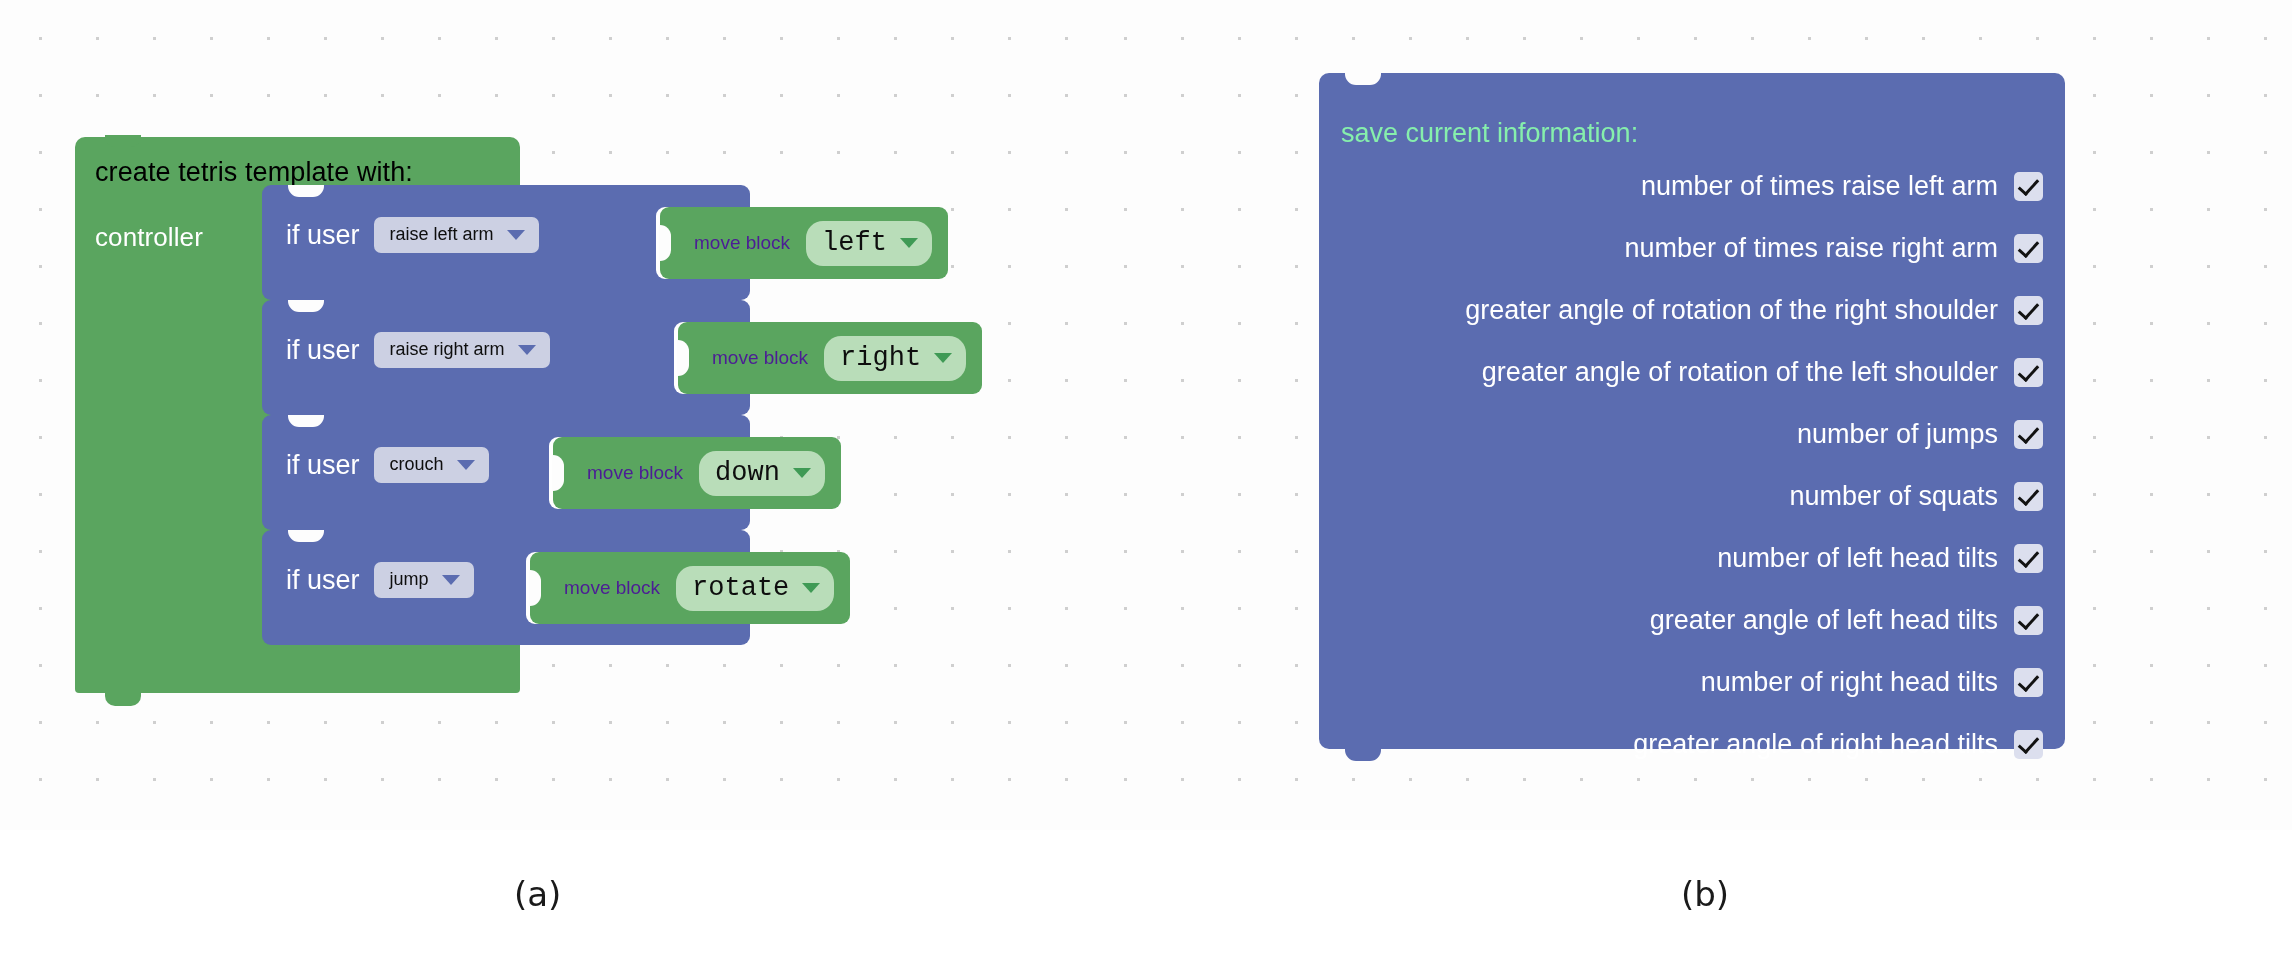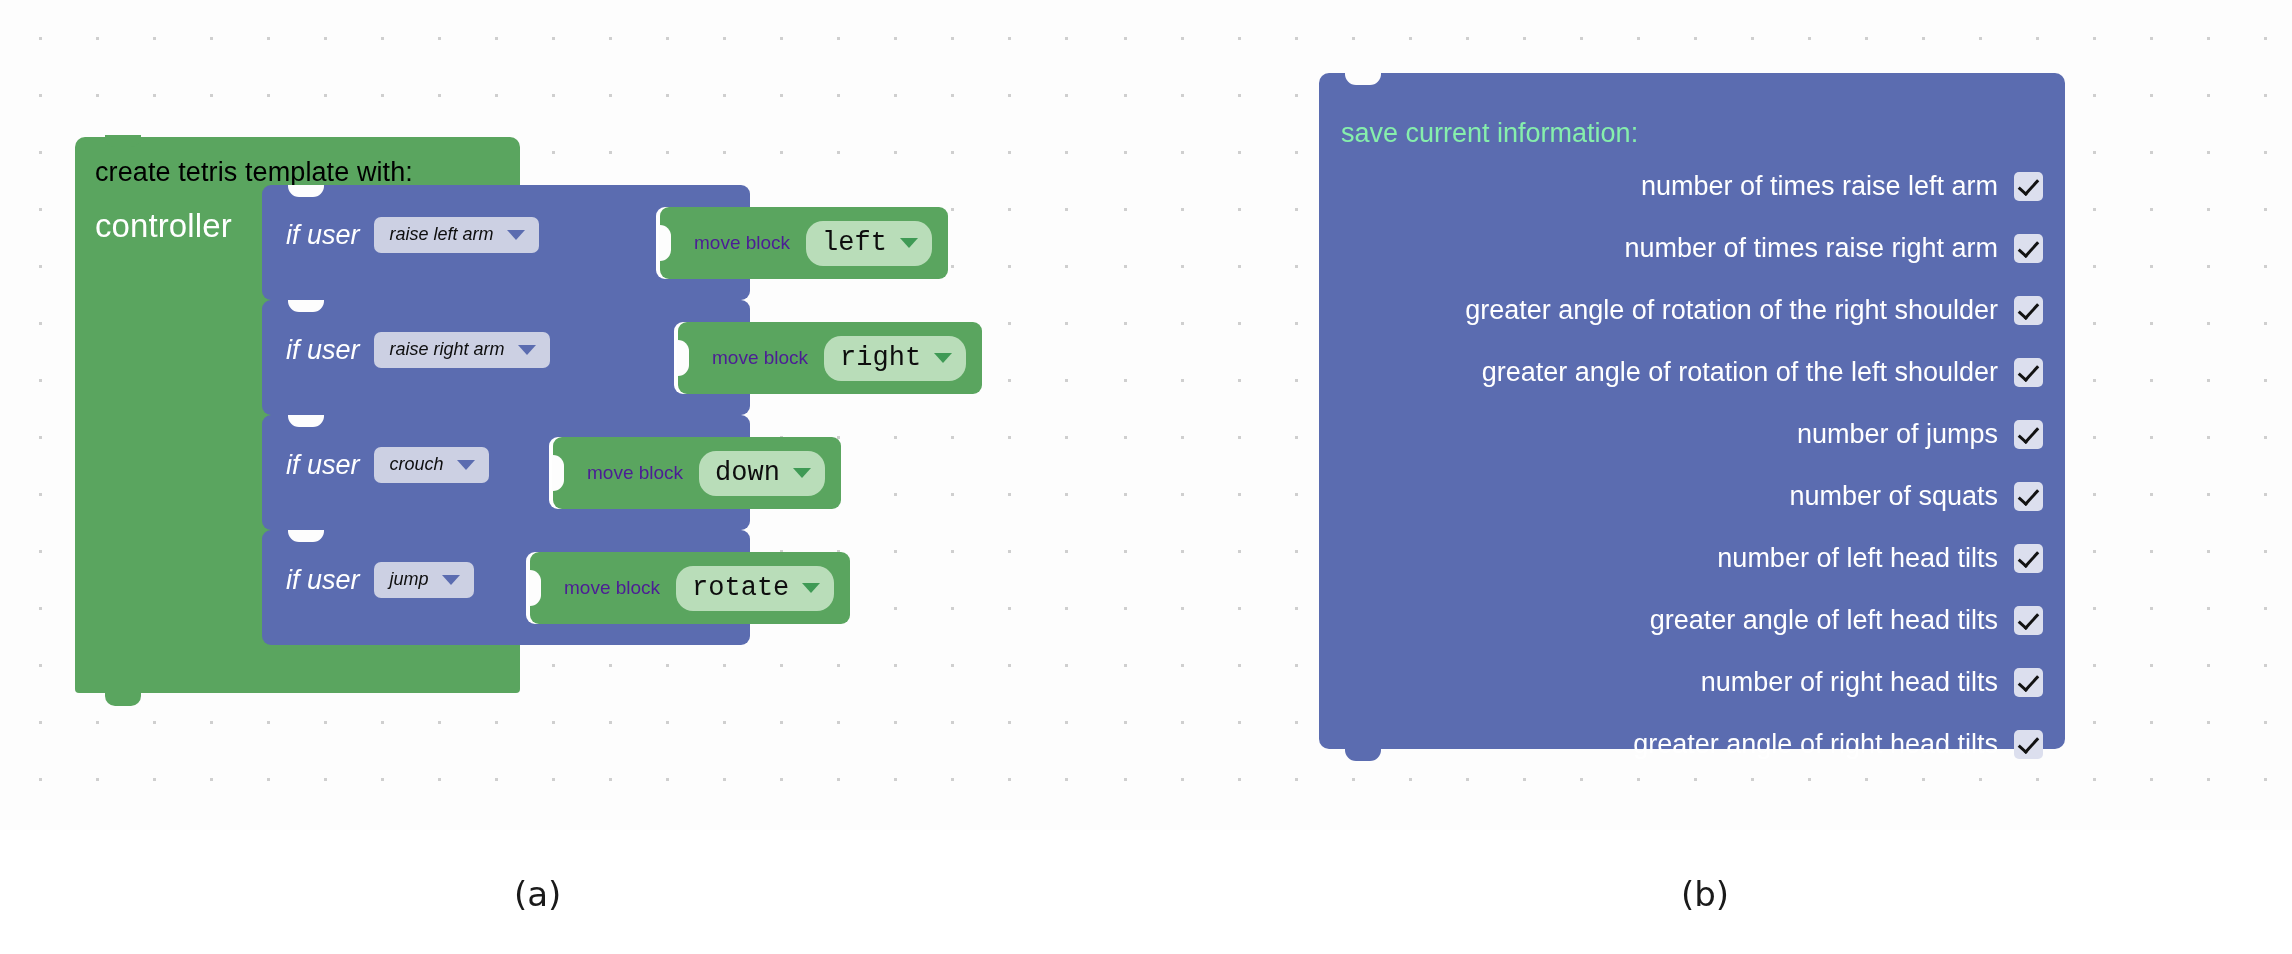--- a/index.html
+++ b/index.html
@@ -58,22 +58,22 @@
     border-radius: 0 0 0 8px;
   }
   #create-title {
     position: absolute;
     left: 20px; top: 22px;
     font-size: 27px; color: #000000;
     white-space: nowrap;
   }
   #create-sub {
     position: absolute;
-    left: 20px; top: 72px;
-    font-size: 33px; color: #fff;
+    left: 20px; top: 87px;
+    font-size: 26px; color: #fff;
     white-space: nowrap;
   }
   
   #create-notch {
     position: absolute;
     left: 105px; top: 135px;
     width: 36px; height: 12px;
     background: #5aa55f;
     border-bottom-left-radius: 10px;
     border-bottom-right-radius: 10px;
@@ -89,21 +89,20 @@
   }
 
   
   .if-row {
     position: absolute;
     left: 262px;
     width: 488px;
     height: 115px;
     background: #5b6cb0;
     border-radius: 9px;
-    font-style: italic;
   }
   .if-row .notchtop {
     position: absolute;
     left: 26px; top: 0;
     width: 36px; height: 12px;
     background: #fdfdfd;
     border-bottom-left-radius: 11px;
     border-bottom-right-radius: 11px;
   }
   .if-row-inner {

